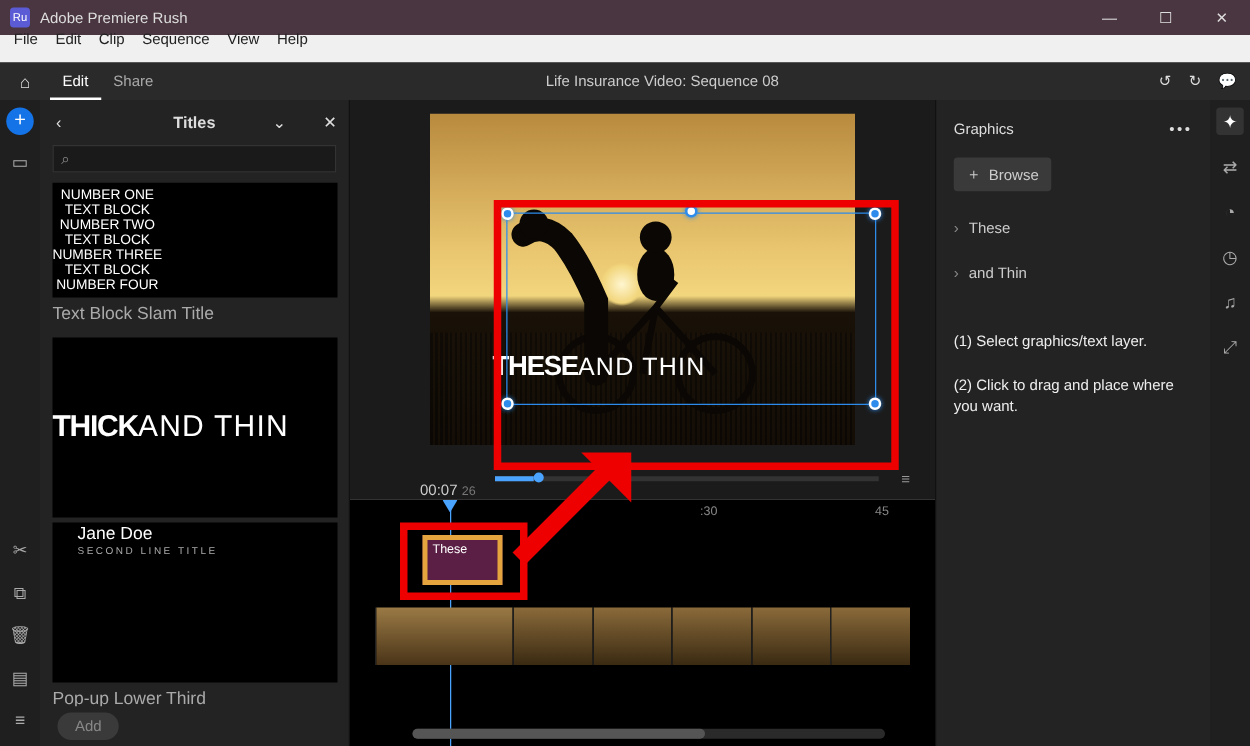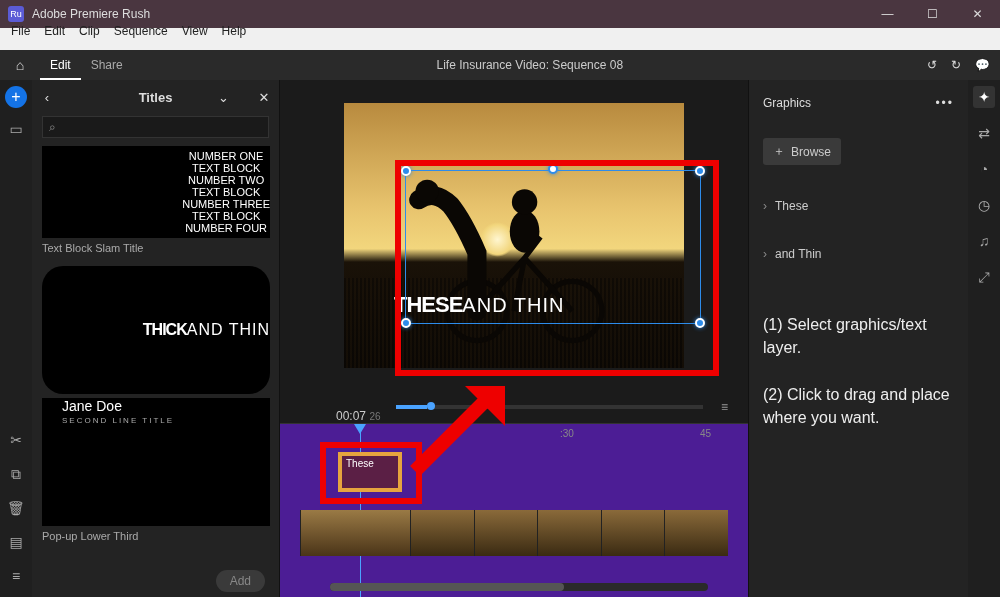--- a/index.html
+++ b/index.html
@@ -27,66 +27,66 @@
   .leftrail .bottom { margin-top:auto; margin-bottom:10px; display:flex; flex-direction:column; gap:12px; }
   
   .panel { width:248px; background:#232323; display:flex; flex-direction:column; border-right:1px solid #111; }
   .panel .phead { height:34px; display:flex; align-items:center; position:relative; color:#ddd; font-size:13px; }
   .panel .phead .back { width:30px; text-align:center; }
   .panel .phead .ptitle { flex:1; text-align:center;font-weight:bold; }
   .panel .phead .dd { position:absolute; right:50px; }
   .panel .phead .close { width:30px; text-align:center; }
   .panel .search { margin:2px 10px 8px 10px; height:22px; background:#1a1a1a; border:1px solid #333; display:flex; align-items:center; padding:0 6px; color:#888; font-size:12px; }
   .panel .list { flex:1; overflow:hidden; padding:0 10px; }
-  .thumb { width:228px; background:#000; margin-bottom:4px; display:flex; align-items:center; justify-content:flex-end; color:#fff; text-align:center; }
+  .thumb { width:228px; background:#000; margin-bottom:4px; display:flex; align-items:center; justify-content:flex-start; color:#fff; text-align:center; }
   .thumb.t1 { height:92px; font-family:Impact,"Arial Black",sans-serif; font-size:11px; line-height:1.1; }
-  .thumb.t2 { height:128px; font-family:Impact,"Arial Black",sans-serif; font-size:16px; letter-spacing:-1px;border-radius:21px; }
+  .thumb.t2 { height:144px; font-family:Impact,"Arial Black",sans-serif; font-size:24px; letter-spacing:-1px; }
   .thumb.t2 .thin { font-weight:300; font-family:Arial; letter-spacing:1px; }
   .thumb.t3 { height:128px; font-family:Georgia,serif; font-size:14px; justify-content:flex-start; padding-left:20px; flex-direction:column; align-items:flex-start; }
   .thumb.t3 .sub { font-size:8px; letter-spacing:2px; color:#aaa; margin-top:2px; }
-  .caption { font-size:11px; color:#aaa; margin:2px 0 12px 0; }
-  .panel .foot { height:32px; display:flex; justify-content:flex-end; padding:0 14px; align-items:center; }
+  .caption { font-size:14px; color:#aaa; margin:2px 0 12px 0; }
+  .panel .foot { height:32px; display:flex; padding:0 14px; align-items:center; }
   .panel .foot .addbtn { background:#3a3a3a; color:#888; font-size:12px; padding:4px 14px; border-radius:12px; }
   
   .center { flex:1; background:#1b1b1b; display:flex; flex-direction:column; position:relative; }
   .preview { flex:1; display:flex; align-items:center; justify-content:center; position:relative; }
   .video { width:340px; height:265px; background:linear-gradient(to bottom,#b88a3e 0%,#e8c46e 40%,#f2d67d 55%,#1a1208 60%,#0a0704 100%); position:relative; overflow:hidden; }
   .video::before { content:""; position:absolute; top:45%; left:40%; width:35px; height:35px; background:radial-gradient(circle,#fff6d0,#f2d67d 60%,transparent 70%); border-radius:50%; }
   .grass { position:absolute; bottom:0; left:0; right:0; height:90px; background:repeating-linear-gradient(90deg,#0a0704 0 2px,#1a1208 2px 4px); opacity:.6; }
   .overlay-text { position:absolute; left:50px; bottom:50px; font-family:Impact,"Arial Black",sans-serif; color:#fff; font-size:22px; letter-spacing:-1px; }
   .overlay-text .lt { font-weight:300; font-family:Arial; letter-spacing:1px; font-size:20px; }
   .selbox { position:absolute; border:1px solid #2d8ceb; }
   .selbox .h { position:absolute; width:10px; height:10px; background:#2d8ceb; border-radius:50%; border:2px solid #fff; box-shadow:0 0 4px #2d8ceb; }
   .redbox { position:absolute; border:6px solid #e00; }
   .timecode { position:absolute; left:56px; bottom:0; font-size:12px; color:#ccc; }
   .timecode .fr { color:#777; font-size:10px; }
   .playbar-row { height:32px; display:flex; align-items:center; padding:0 20px 0 46px; position:relative; color:#999; font-size:12px; }
   .pbar { flex:1; height:4px; background:#333; position:relative; margin:0 10px 0 70px; }
   .pbar .prog { position:absolute; left:0; top:0; height:4px; width:10%; background:#4aa3ff; }
   .pbar .dot { position:absolute; left:10%; top:-3px; width:8px; height:8px; border-radius:50%; background:#4aa3ff; }
   
-  .timeline { height:174px; background:#4c1d95; border-top:1px solid #333; position:relative; }
+  .timeline { height:198px; background:#000000; border-top:1px solid #333; position:relative; }
   .truler { height:22px; display:flex; color:#888; font-size:10px; position:relative; padding-left:50px; }
   .truler span { position:absolute; top:4px; }
   .playhead { position:absolute; left:80px; top:0; width:1px; height:198px; background:#4aa3ff; }
   .playhead::before { content:""; position:absolute; top:0; left:-6px; width:12px; height:10px; background:#4aa3ff; clip-path:polygon(0 0,100% 0,50% 100%); }
   .track-title { position:absolute; left:58px; top:28px; width:64px; height:40px; background:#5b1f45; border:4px solid #e6a43e; font-size:10px; color:#fff; padding:2px 4px; }
   .track-video { position:absolute; left:20px; top:86px; right:20px; height:46px; display:flex; }
   .track-video .clip { flex:1; background:linear-gradient(to bottom,#8a6a3a,#3a2a12); border-left:1px solid #222; position:relative; overflow:hidden; }
   .track-video .clip.c0 { flex:0 0 110px; background:linear-gradient(to bottom,#9a7a45,#4a3418); }
   .scroll { position:absolute; left:50px; right:40px; bottom:6px; height:8px; background:#2a2a2a; border-radius:4px; }
   .scroll .th { position:absolute; left:0; width:62%; height:8px; background:#555; border-radius:4px; }
   
-  .rpanel { width:220px; background:#232323; border-left:1px solid #111; display:flex; flex-direction:column; padding:10px 14px; font-size:12px;gap:12px; }
+  .rpanel { width:220px; background:#232323; border-left:1px solid #111; display:flex; flex-direction:column; padding:10px 14px; font-size:12px; }
   .rpanel .rh { display:flex; align-items:center; color:#ddd; height:26px; }
   .rpanel .rh .dots { margin-left:auto; letter-spacing:2px; }
   .rpanel .browse { margin-top:10px; background:#3a3a3a; color:#ccc; padding:5px 10px; border-radius:3px; display:inline-flex; align-items:center; gap:6px; width:78px; }
   .rpanel .sect { margin-top:22px; color:#ccc; display:flex; align-items:center; gap:8px; }
   .rpanel .sect .chv { color:#888; }
-  .rpanel .instr { margin-top:40px; color:#eee; font-size:16px; line-height:1.45; font-family:Verdana,Geneva,sans-serif; }
+  .rpanel .instr { margin-top:40px; color:#eee; font-size:12px; line-height:1.45; font-family:Verdana,Geneva,sans-serif; }
   .rightrail { width:32px; background:#1f1f1f; display:flex; flex-direction:column; align-items:center; padding-top:6px; gap:14px; color:#aaa; }
   .rightrail .ic { width:22px; height:22px; display:flex; align-items:center; justify-content:center; font-size:14px; }
   .rightrail .ic.active { color:#fff; background:#333; border-radius:3px; }
   
   .arrow { position:absolute; pointer-events:none; }
   svg.bike { position:absolute; }
 </style>
 </head>
 <body>
 

